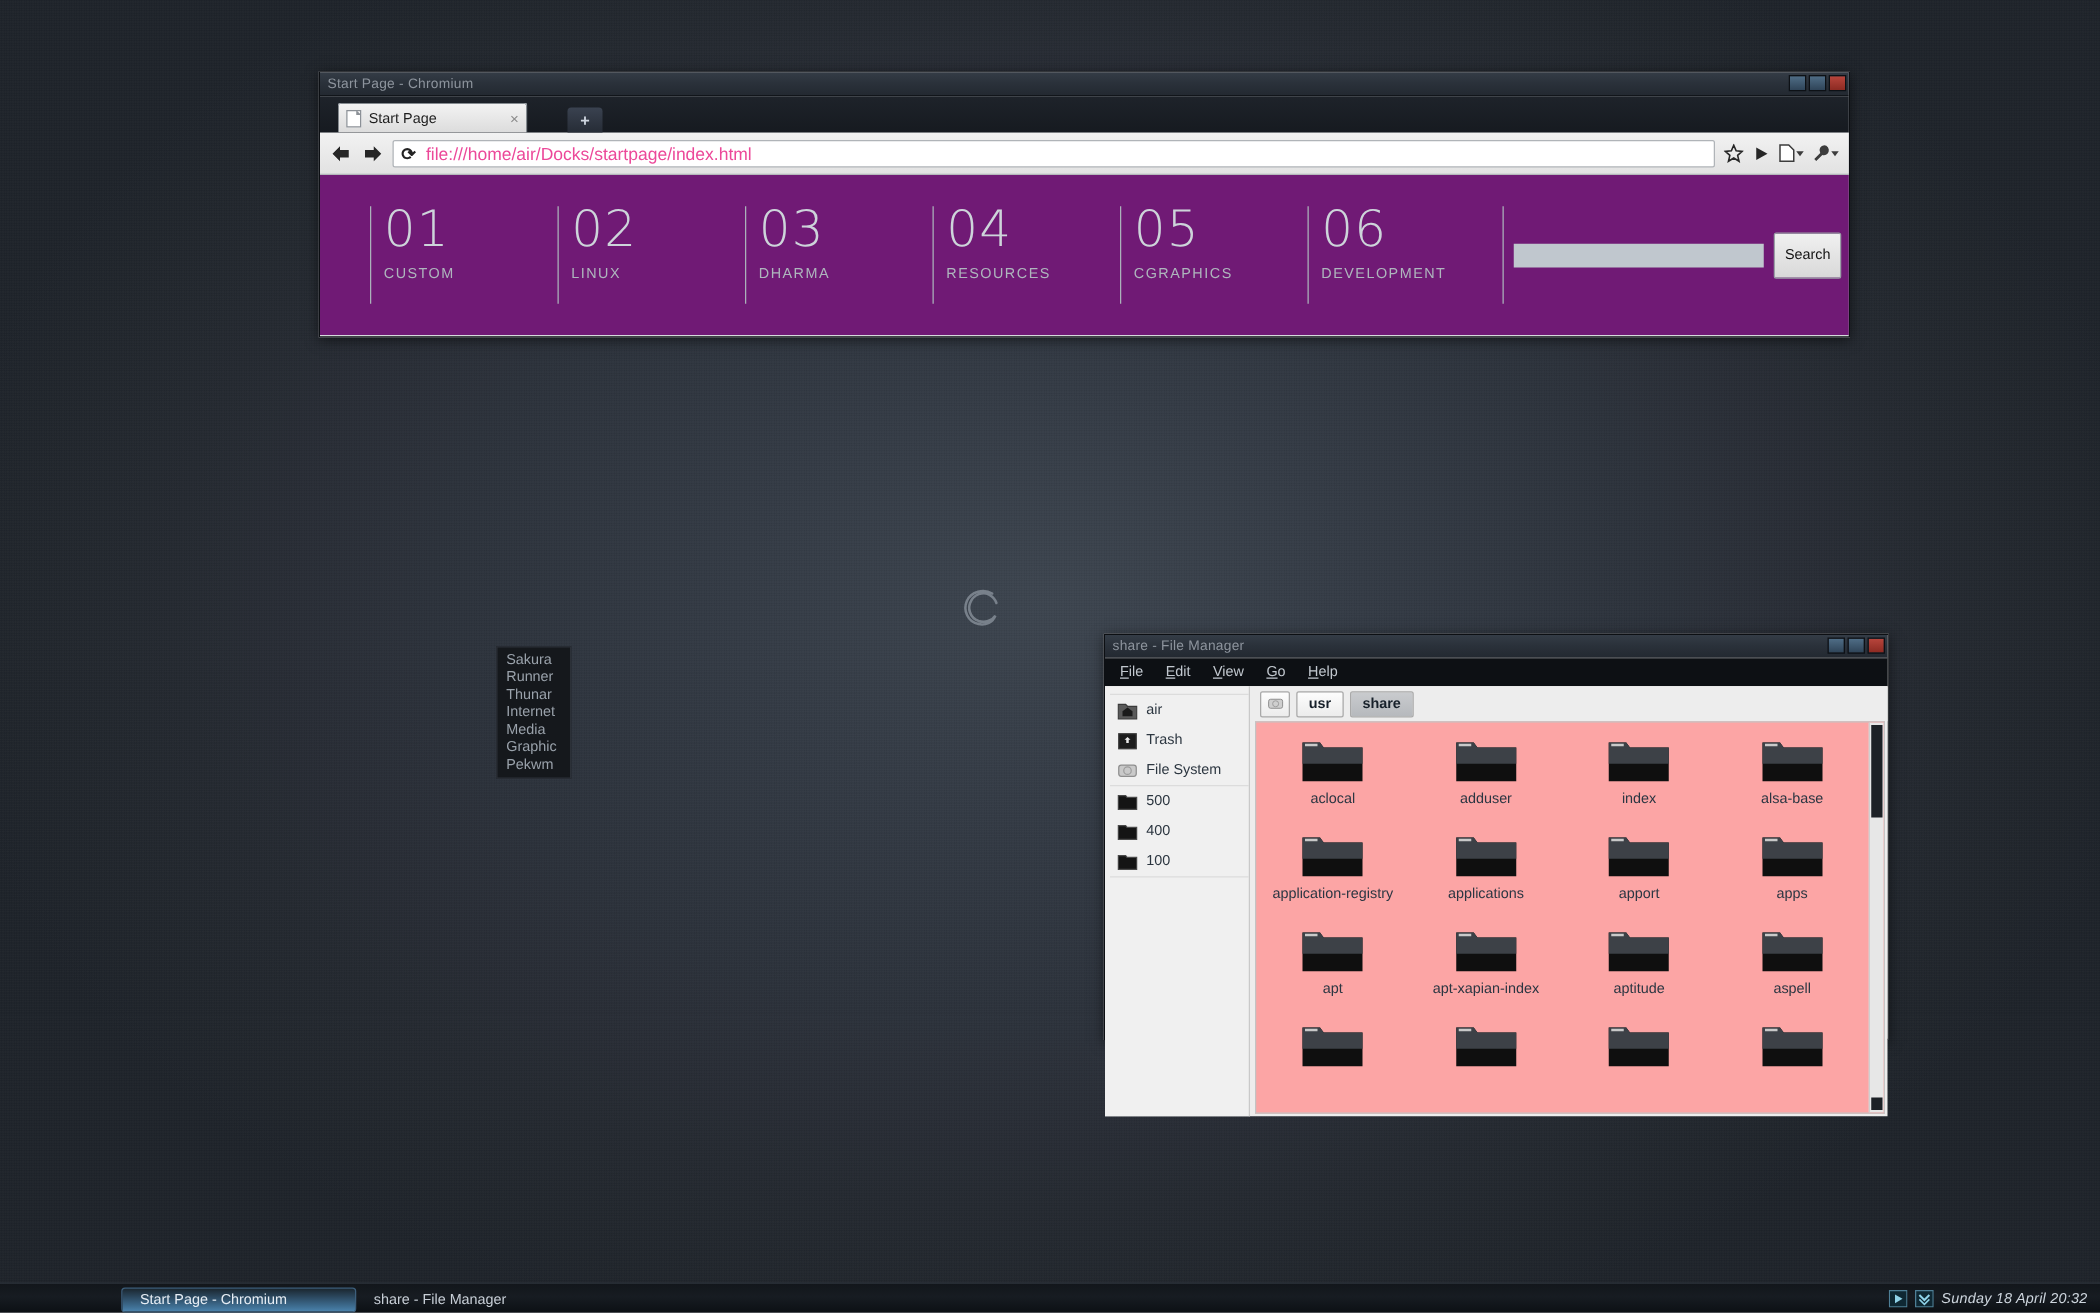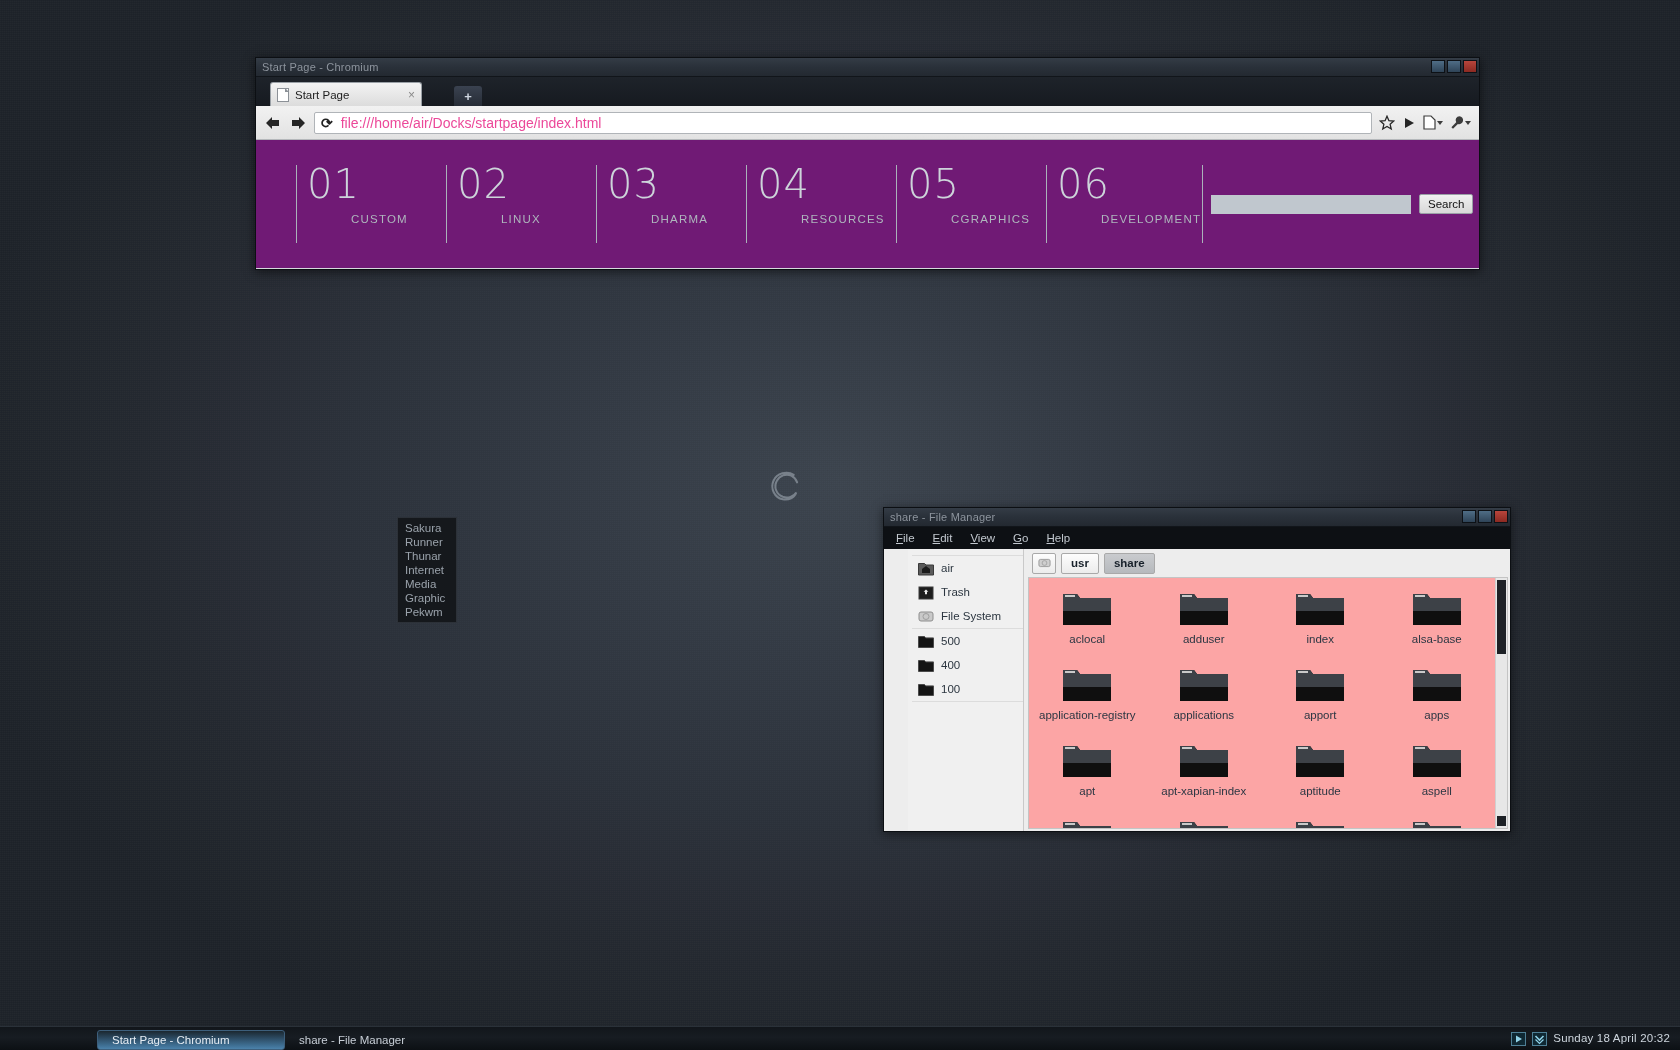--- a/index.html
+++ b/index.html
@@ -124,37 +124,37 @@
     width: 150px;
   }
   .sp-num {
     font-size: 40px; color: #cdd4da;
     font-weight: 300; line-height: .95;
     letter-spacing: 1px;
     font-family: "DejaVu Sans", sans-serif;
   }
   .sp-label {
     font-size: 11.5px; color: #aeb6bd;
-    letter-spacing: 1.2px; margin-top: 10px; margin-left: 44px;
+    letter-spacing: 1.2px; margin-top: 10px;
   }
   .sp-search {
     border-left: 1px solid #aab2ba;
     padding-left: 8px;
     height: 78px;
     display: flex; align-items: center; gap: 8px;
     margin-left: 6px;
   }
   .sp-input {
     width: 200px; height: 19px;
     background: #c0c7ce; border: none;
     outline: none; font-size: 11px; color: #22262b;
     padding: 0 4px;
   }
   .sp-btn {
-    height: 20px; padding: 0 8px;
+    height: 37px; padding: 0 8px;
     background: linear-gradient(to bottom,#f0f0f0,#d8d8d8);
     border: 1px solid #9aa0a6; border-radius: 2px;
     font-size: 11.5px; color: #111;
     font-family: "Liberation Sans", sans-serif;
   }
 
   
   #pekwm-menu {
     position: absolute; left: 397px; top: 517px;
     width: 60px;
@@ -177,21 +177,21 @@
     box-shadow: 0 2px 10px rgba(0,0,0,.5);
   }
   .fm-menubar {
     height: 22px;
     background: #0d1014;
     display: flex; align-items: center;
     gap: 18px; padding: 0 12px;
   }
   .fm-menu-item { font-size: 11.5px; color: #c2c8cf; }
   .fm-menu-item u { text-decoration: underline; }
-  .fm-body { display: flex; height: 282px; background: #ededed; margin-left: 24px; }
+  .fm-body { display: flex; height: 344px; background: #ededed; }
   .fm-sidebar {
     width: 116px;
     background: #f0f0f0;
     border-right: 1px solid #c9c9c9;
     padding: 6px 0 0 4px;
   }
   .fm-side-group { border: 1px solid #dcdcdc; border-left:none; border-right:none; }
   .fm-side-item {
     display: flex; align-items: center; gap: 7px;
     height: 24px; padding-left: 6px;
@@ -274,22 +274,22 @@
     white-space: nowrap;
   }
   .tb-task.active {
     width: 188px;
     background: linear-gradient(to bottom,#1b2730 0%,#2d4b63 40%,#3f6f93 80%,#4b82ab 100%);
     border: 1px solid #3d5f7c;
     border-radius: 3px;
     color: #e6edf4;
   }
   #taskbar-right {
-    margin-left: auto; display: flex; align-items: flex-start;
-    gap: 6px; padding-right: 10px;
+    margin-left: auto; display: flex; align-items: center;
+    gap: 6px; padding-right: 10px; font-style: italic;
   }
   .tray-ico { width: 15px; height: 14px; }
   #clock { font-size: 11.5px; color: #cdd5dd; letter-spacing: .2px; }
 </style>
 </head>
 <body>
 
 <div id="desktop">
   <div id="desktop-noise"></div>
 

